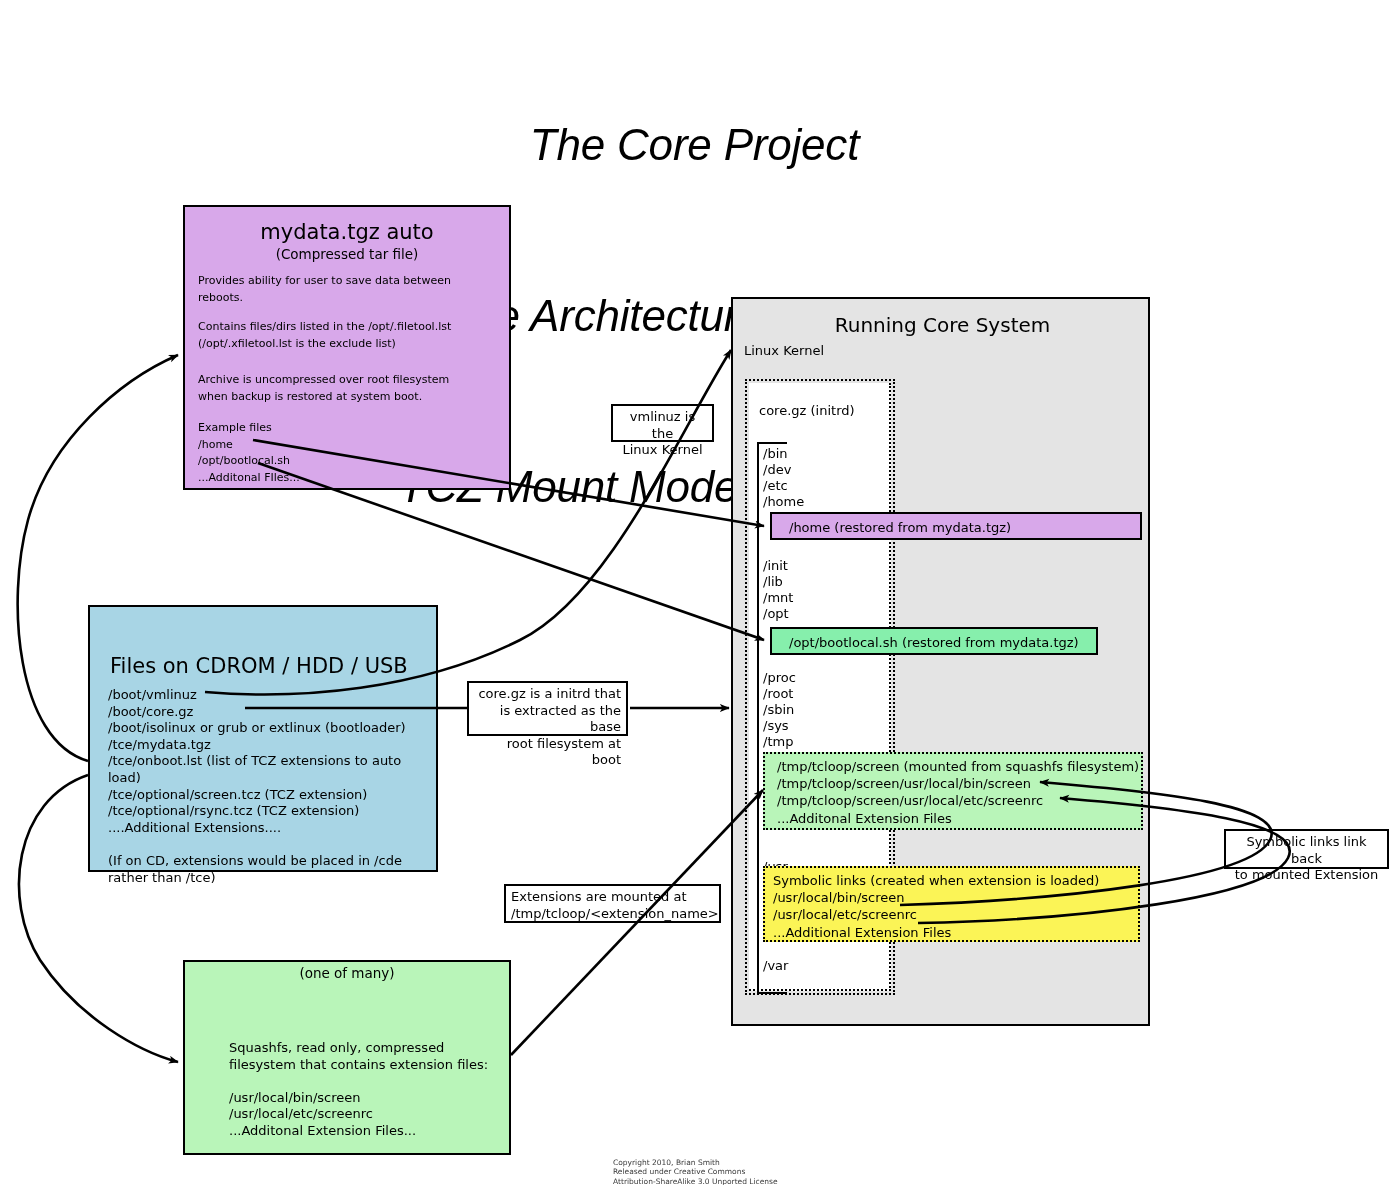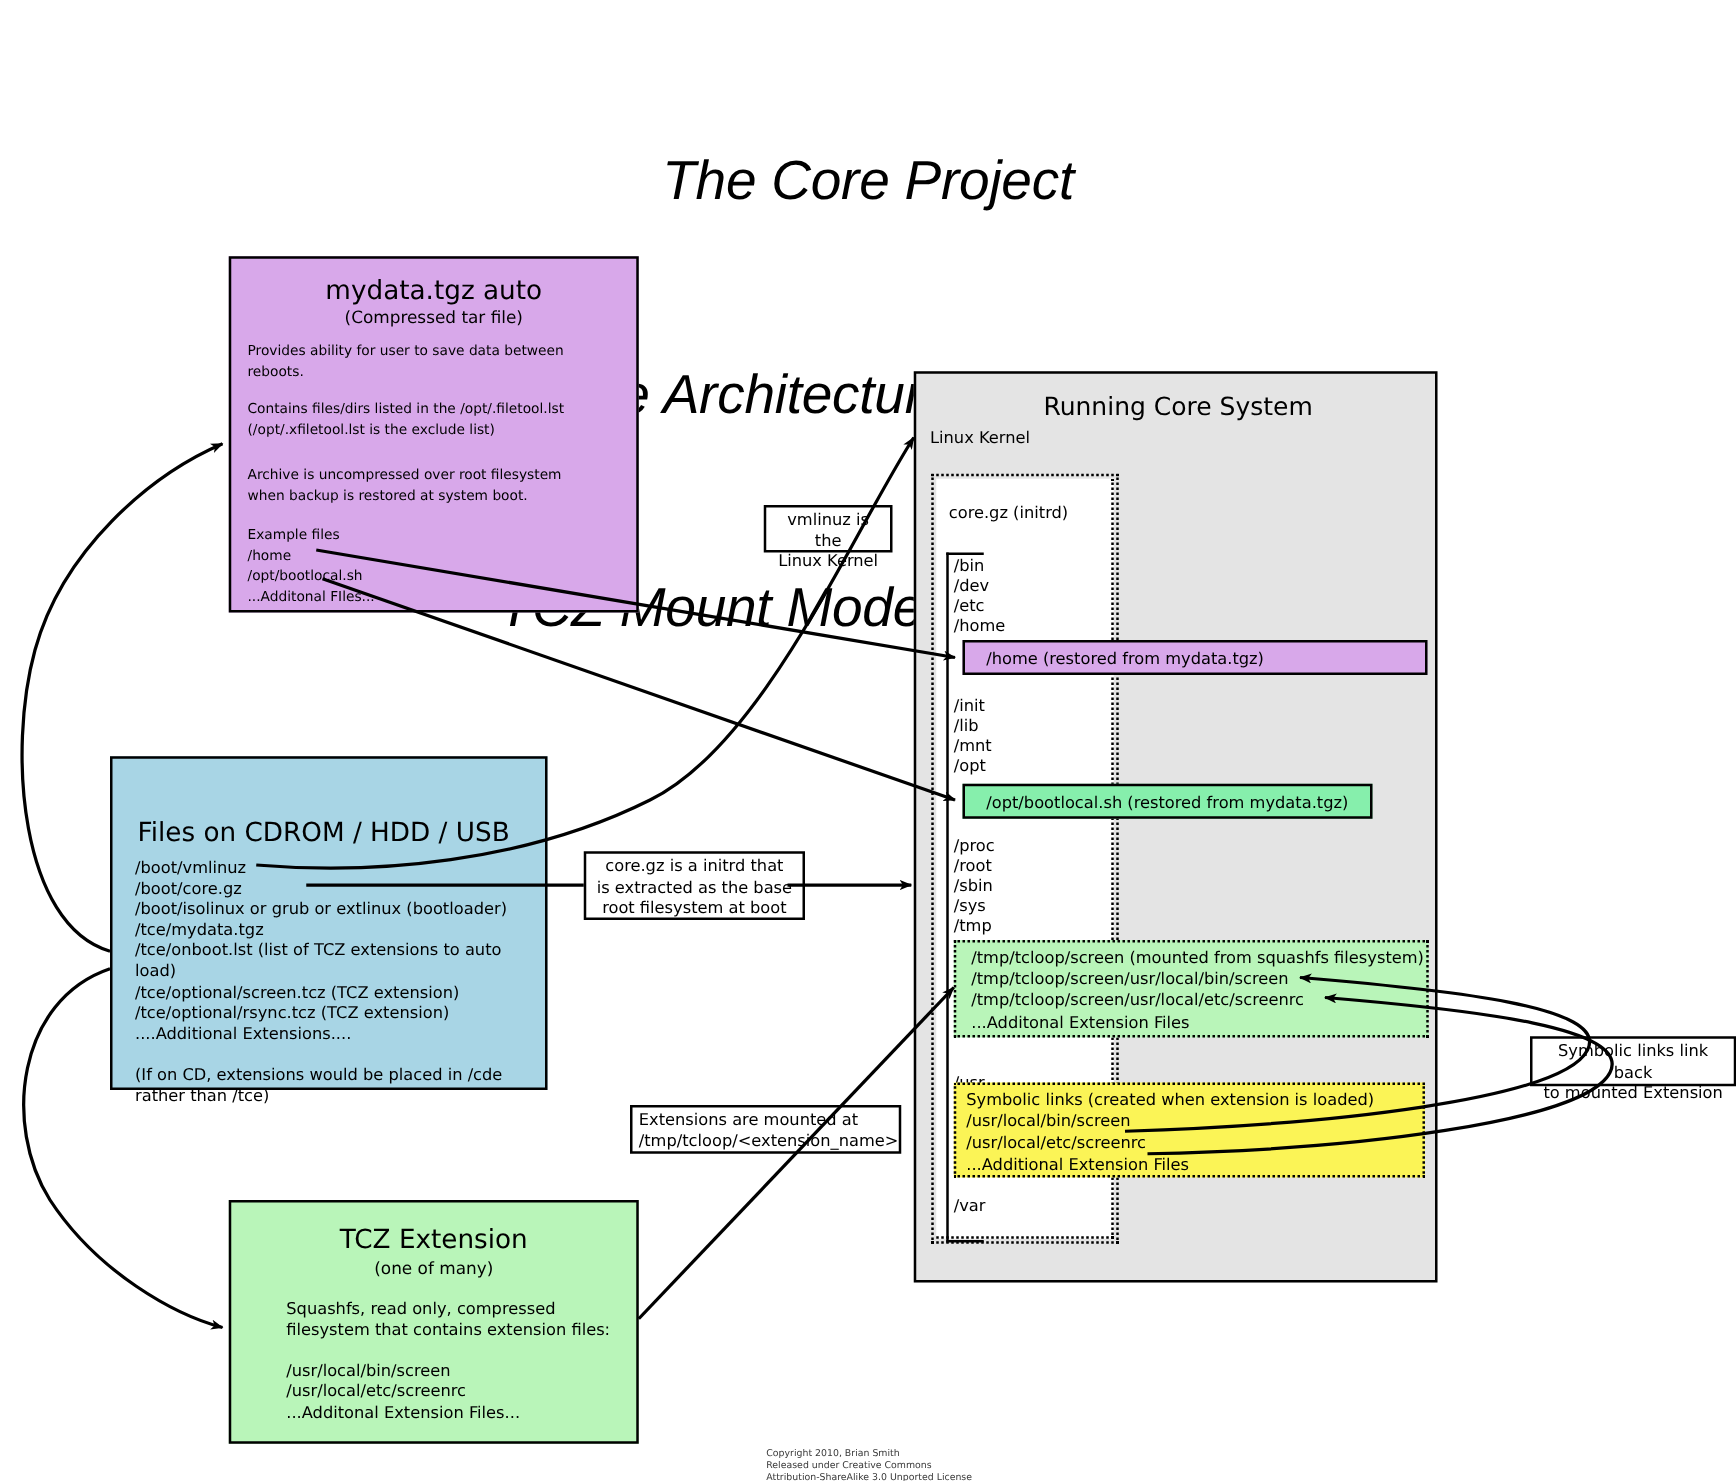--- a/index.html
+++ b/index.html
@@ -194,21 +194,21 @@
     box-sizing: border-box;
     background: #ffffff;
     border: 2px solid #000;
     font-size: 13px;
     line-height: 16.5px;
     white-space: pre-line;
     text-align: center;
     padding: 3px 5px;
   }
   #callout-vmlinuz { left: 611px; top: 404px; width: 103px; height: 38px; }
-  #callout-coregz  { left: 467px; top: 681px; width: 177px; height: 55px; text-align: center; }
+  #callout-coregz  { left: 467px; top: 681px; width: 161px; height: 55px; text-align: right; }
   #callout-mounted { left: 504px; top: 884px; width: 217px; height: 39px; text-align: left; }
   #callout-symlink { left: 1224px; top: 829px; width: 165px; height: 40px; }
 
   
   #copyright {
     position: absolute;
     left: 613px; top: 1158px;
     font-size: 7.5px;
     line-height: 9.4px;
     color: #3a3a3a;
@@ -258,21 +258,20 @@
 /tce/onboot.lst (list of TCZ extensions to auto load)
 /tce/optional/screen.tcz (TCZ extension)
 /tce/optional/rsync.tcz (TCZ extension)
 ....Additional Extensions....
 
 (If on CD, extensions would be placed in /cde
 rather than /tce)</div>
   </div>
 
   <div class="box" id="tcz-box">
-    <div class="box-title">TCZ Extension</div>
     <div class="box-sub">(one of many)</div>
     <div class="para" style="top:78px">Squashfs, read only, compressed
 filesystem that contains extension files:
 
     /usr/local/bin/screen
     /usr/local/etc/screenrc
     ...Additonal Extension Files...</div>
   </div>
 
   <div class="box" id="core-box">

